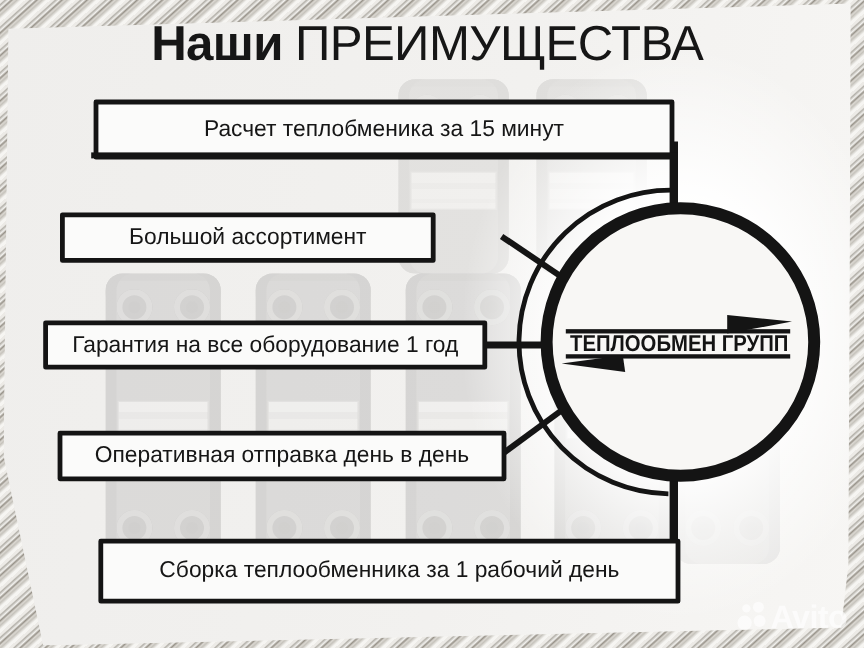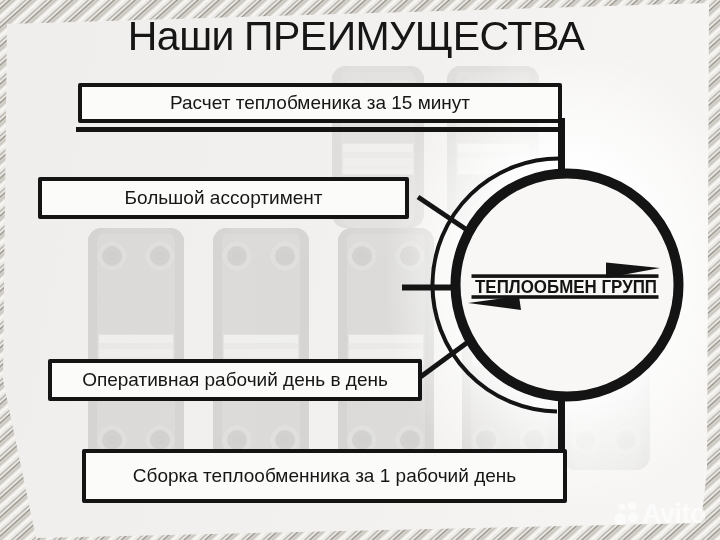--- a/index.html
+++ b/index.html
@@ -52,30 +52,30 @@
     position:absolute;left:387px;top:43px;width:360px;height:470px;
     background:radial-gradient(ellipse at 50% 50%, rgba(255,255,255,.96) 0 35%, rgba(255,255,255,0) 72%);
   }
   
   .diagram{position:absolute;left:0;top:0;}
   
   .title{
     position:absolute;left:0;right:8px;top:13px;text-align:center;
     font-size:41px;color:#161616;letter-spacing:-.5px;white-space:nowrap;
   }
-  .title .t-normal{font-weight:400;margin-right:10px}
+  .title .t-normal{font-weight:700;margin-right:10px}
   .title .t-bold{font-weight:400}
   
   .adv-box{
     position:absolute;background:#fbfbfa;border:4px solid #141414;border-radius:2px;
     display:flex;align-items:center;justify-content:center;
     font-size:19px;color:#161616;white-space:nowrap;box-sizing:border-box;
   }
-  .b1{left:78px;top:83px;width:484px;height:40px}
-  .b2{left:38px;top:177px;width:371px;height:42px}
+  .b1{left:78px;top:83px;width:484px;height:50px}
+  .b2{left:50px;top:177px;width:313px;height:42px}
   .b3{left:36px;top:267px;width:370px;height:41px}
   .b4{left:48px;top:359px;width:374px;height:42px}
   .b5{left:82px;top:449px;width:485px;height:54px}
   .underline1{position:absolute;left:76px;top:127px;width:489px;height:5px;background:#141414;}
   
   .watermark{position:absolute;left:608px;top:492px;}
 </style>
 </head>
 <body>
 
@@ -154,22 +154,25 @@
       <span class="t-normal">Наши</span><span class="t-bold">ПРЕИМУЩЕСТВА</span>
     </div>
 
     <div class="adv-box b1">
       <span>Расчет теплобменика за 15 минут</span>
     </div>
     <div class="underline1"></div>
     <div class="adv-box b2">
       <span>Большой ассортимент</span>
     </div>
+    <div class="adv-box b3">
+      <span>Гарантия на все оборудование 1 год</span>
+    </div>
     <div class="adv-box b4">
-      <span>Оперативная рабочий день в день</span>
+      <span>Оперативная отправка день в день</span>
     </div>
     <div class="adv-box b5">
       <span>Сборка теплообменника за 1 рабочий день</span>
     </div>
 
   </div>
 
   <svg class="watermark" width="112" height="44" viewBox="0 0 112 44">
     <g fill="#ffffff" fill-opacity="0.62">
       <circle cx="14" cy="15" r="3.5"></circle>

